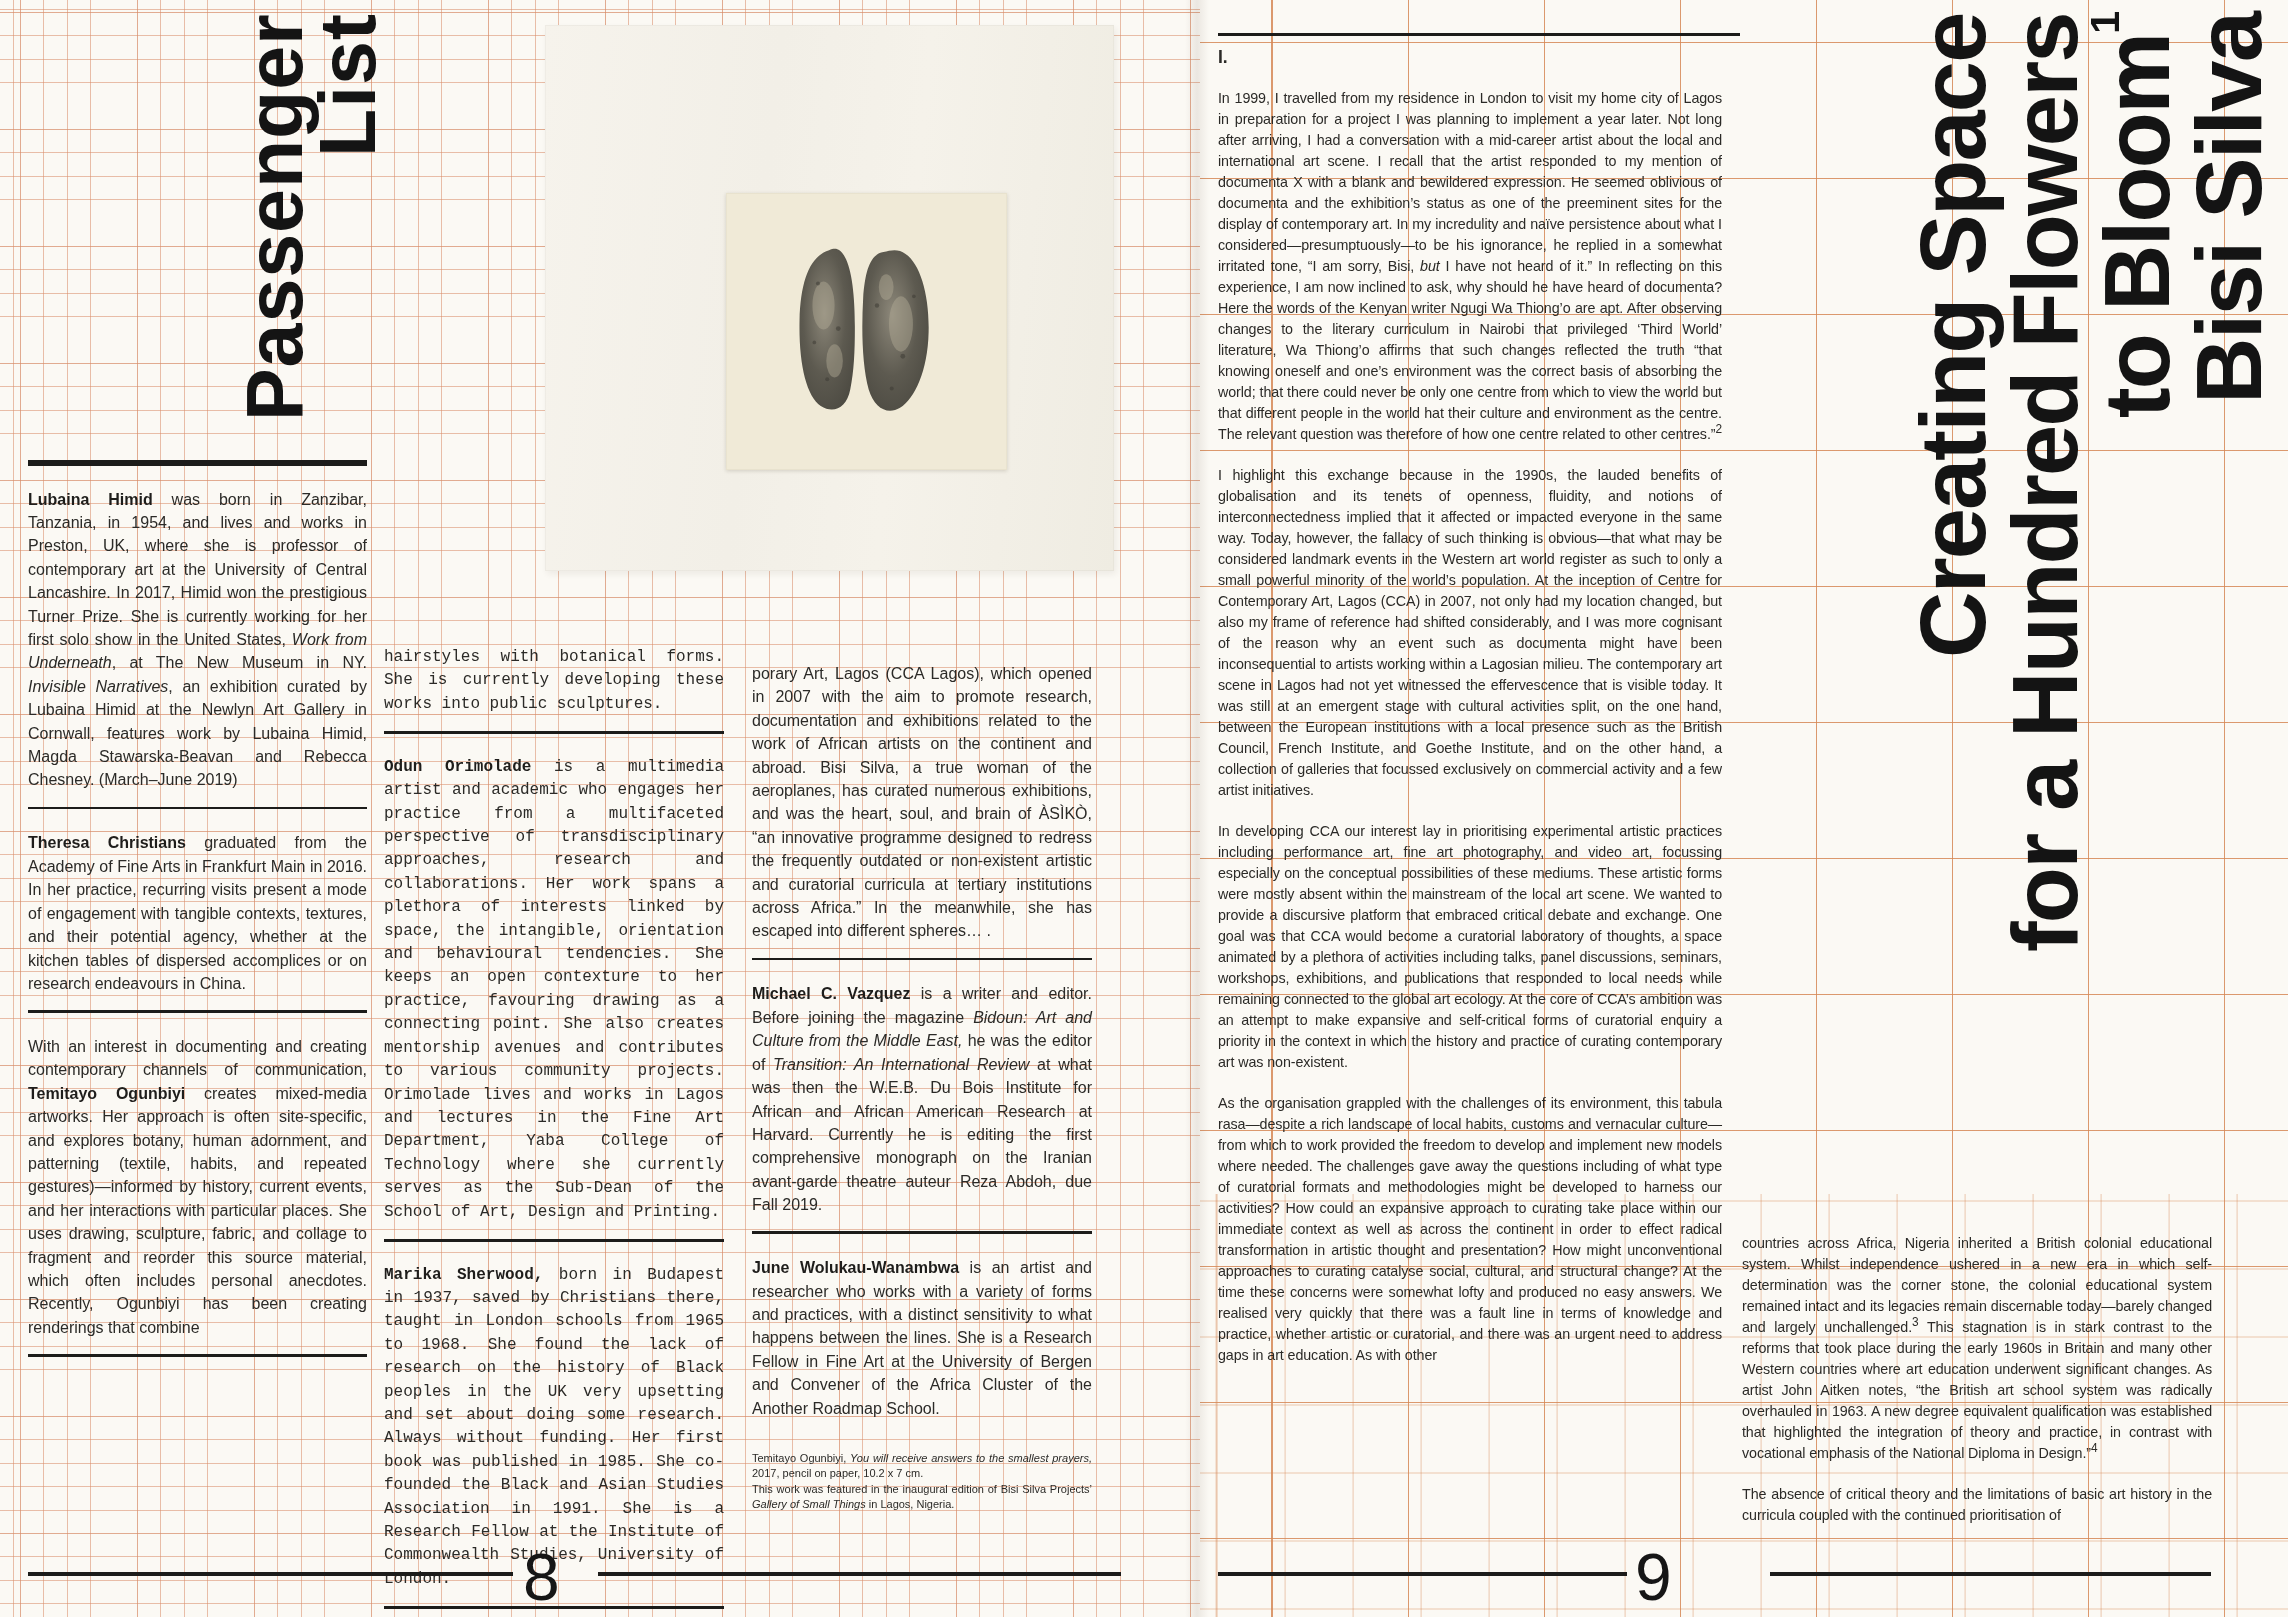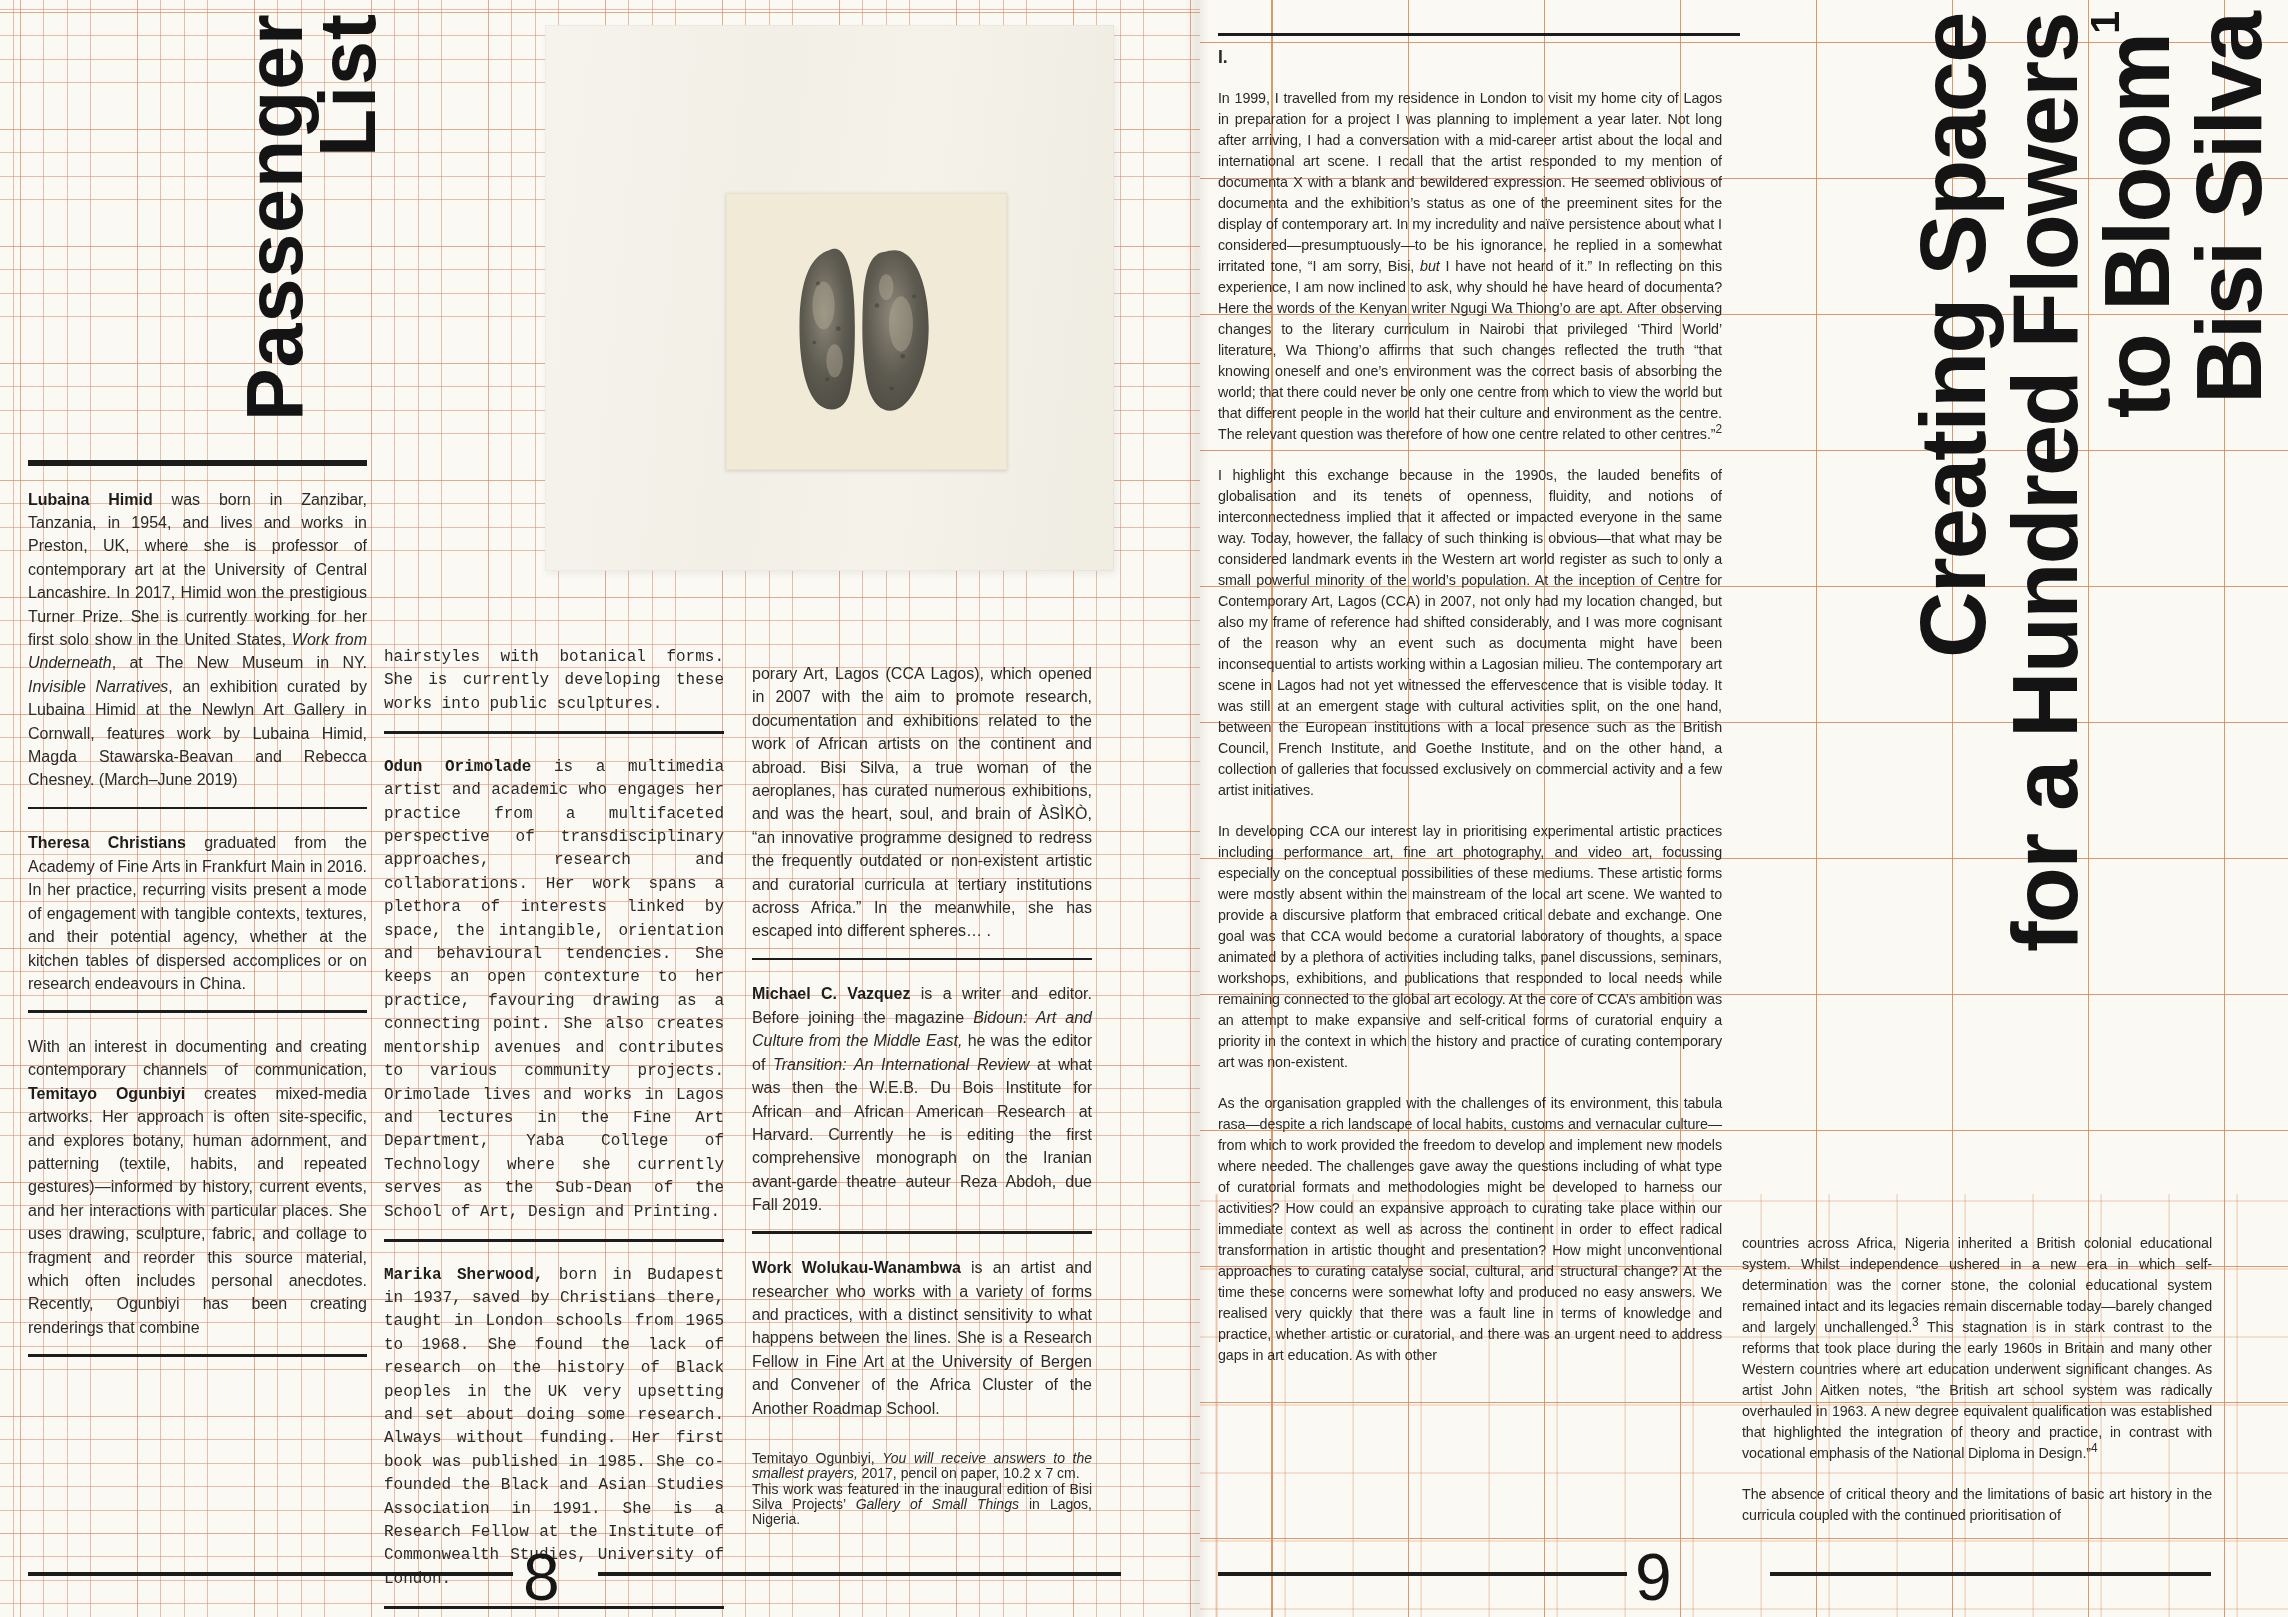--- a/index.html
+++ b/index.html
@@ -63,21 +63,21 @@
   
   .col{position:absolute;text-align:justify;}
   .bio{font-size:16px;line-height:23.4px;}
   .bio p{margin:22px 0 14.8px 0;}
   .bio p:first-child{margin-top:0;}
   .bio b{color:#1e1d1b;}
   #col1{left:28px;top:460px;width:339px;}
   #col2{left:384px;top:646px;width:340px;font-family:Liberation Mono, monospace;}
   #col3{left:752px;top:662px;width:340px;}
   .rule{height:2.8px;background:#1c1c1a;}
-  .caption{font-size:14px;line-height:15.3px;margin-top:31px;text-align:justify;}
+  .caption{font-size:11px;line-height:15.3px;margin-top:31px;text-align:justify;}
   
   .essay{font-size:14.3px;line-height:21px;text-align:justify;letter-spacing:-0.1px;}
   .essay p{margin:0 0 20px 0;}
   #essay1{left:1218px;top:33px;width:504px;}
   #essay2{left:1742px;top:1233px;width:470px;}
   .essay-heading{font-weight:bold;font-size:17.5px;margin:11px 0 20px 0;}
   .toprule{margin:0 0 0 0;height:2.8px;background:#1c1c1a;width:522px;}
   
   .folio{position:absolute;font-size:66px;font-weight:400;color:#161616;}
   .folio-rule{position:absolute;height:3.7px;background:#1c1c1a;}
@@ -148,21 +148,21 @@
     <div class="rule"></div>
     <p><b>Marika Sherwood,</b> born in Budapest in 1937, saved by Christians there, taught in London schools from 1965 to 1968. She found the lack of research on the history of Black peoples in the UK very upsetting and set about doing some research. Always without funding. Her first book was published in 1985. She co-founded the Black and Asian Studies Association in 1991. She is a Research Fellow at the Institute of Commonwealth Studies, University of London.</p>
     <div class="rule"></div>
   </div>
 
   <div class="col bio" id="col3">
     <p>porary Art, Lagos (CCA Lagos), which opened in 2007 with the aim to promote research, documentation and exhibitions related to the work of African artists on the continent and abroad. Bisi Silva, a true woman of the aeroplanes, has curated numerous exhibitions, and was the heart, soul, and brain of ÀSÌKÒ, “an innovative programme designed to redress the frequently outdated or non-existent artistic and curatorial curricula at tertiary institutions across Africa.” In the meanwhile, she has escaped into different spheres… .</p>
     <div class="rule"></div>
     <p><b>Michael C. Vazquez</b> is a writer and editor. Before joining the magazine <i>Bidoun: Art and Culture from the Middle East,</i> he was the editor of <i>Transition: An International Review</i> at what was then the W.E.B. Du Bois Institute for African and African American Research at Harvard. Currently he is editing the first comprehensive monograph on the Iranian avant-garde theatre auteur Reza Abdoh, due Fall 2019.</p>
     <div class="rule"></div>
-    <p><b>Work Wolukau-Wanambwa</b> is an artist and researcher who works with a variety of forms and practices, with a distinct sensitivity to what happens between the lines. She is a Research Fellow in Fine Art at the University of Bergen and Convener of the Africa Cluster of the Another Roadmap School.</p>
+    <p><b>June Wolukau-Wanambwa</b> is an artist and researcher who works with a variety of forms and practices, with a distinct sensitivity to what happens between the lines. She is a Research Fellow in Fine Art at the University of Bergen and Convener of the Africa Cluster of the Another Roadmap School.</p>
     <div class="caption">Temitayo Ogunbiyi, <i>You will receive answers to the smallest prayers,</i> 2017, pencil on paper, 10.2  x 7 cm.<br>This work was featured in the inaugural edition of Bisi Silva Projects’ <i>Gallery of Small Things</i> in Lagos, Nigeria.</div>
   </div>
 
   <div class="folio-rule" style="left:28px;top:1572px;width:485px;"></div>
   <div class="folio" style="left:523px;top:1539px;">8</div>
   <div class="folio-rule" style="left:598px;top:1572px;width:523px;"></div>
 
   <div class="vtitle" id="title-right">
     <span class="tl">Creating Space</span>
     <span class="tl">for a Hundred Flowers</span>

